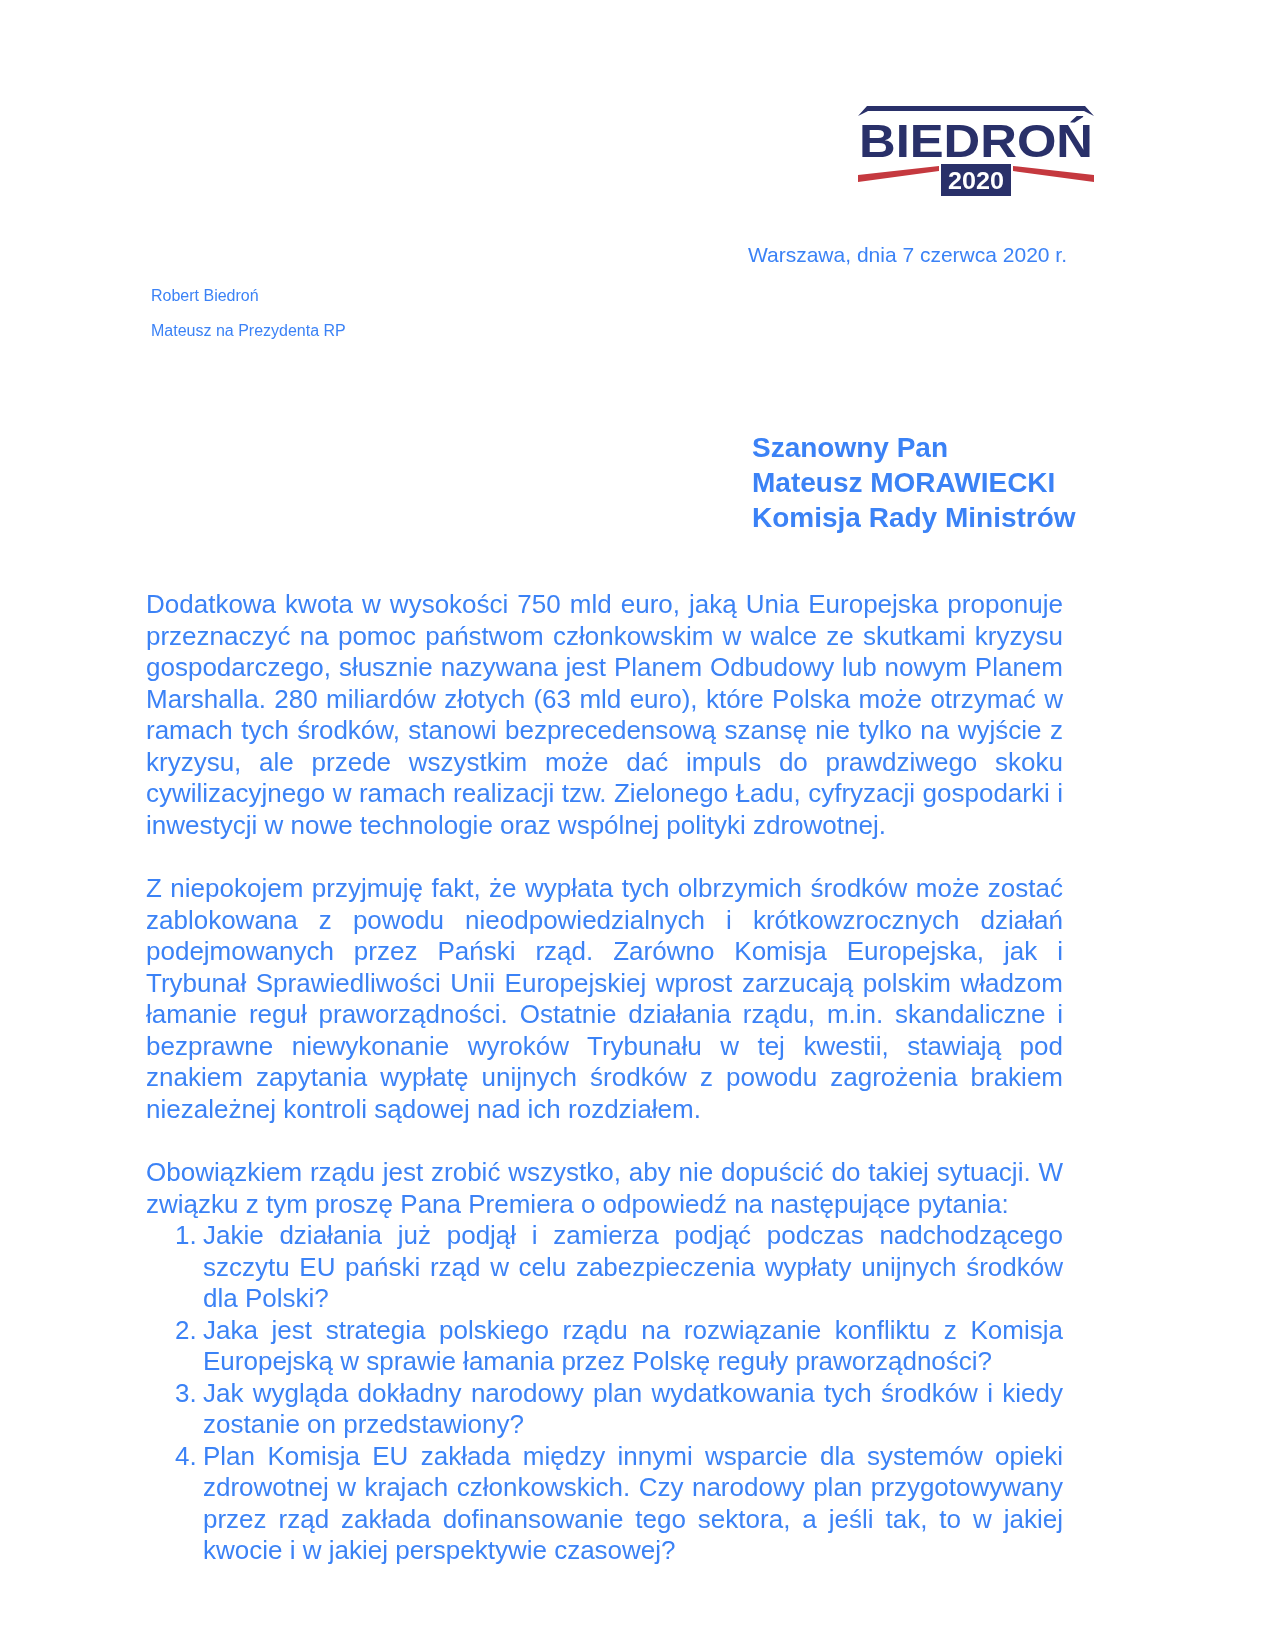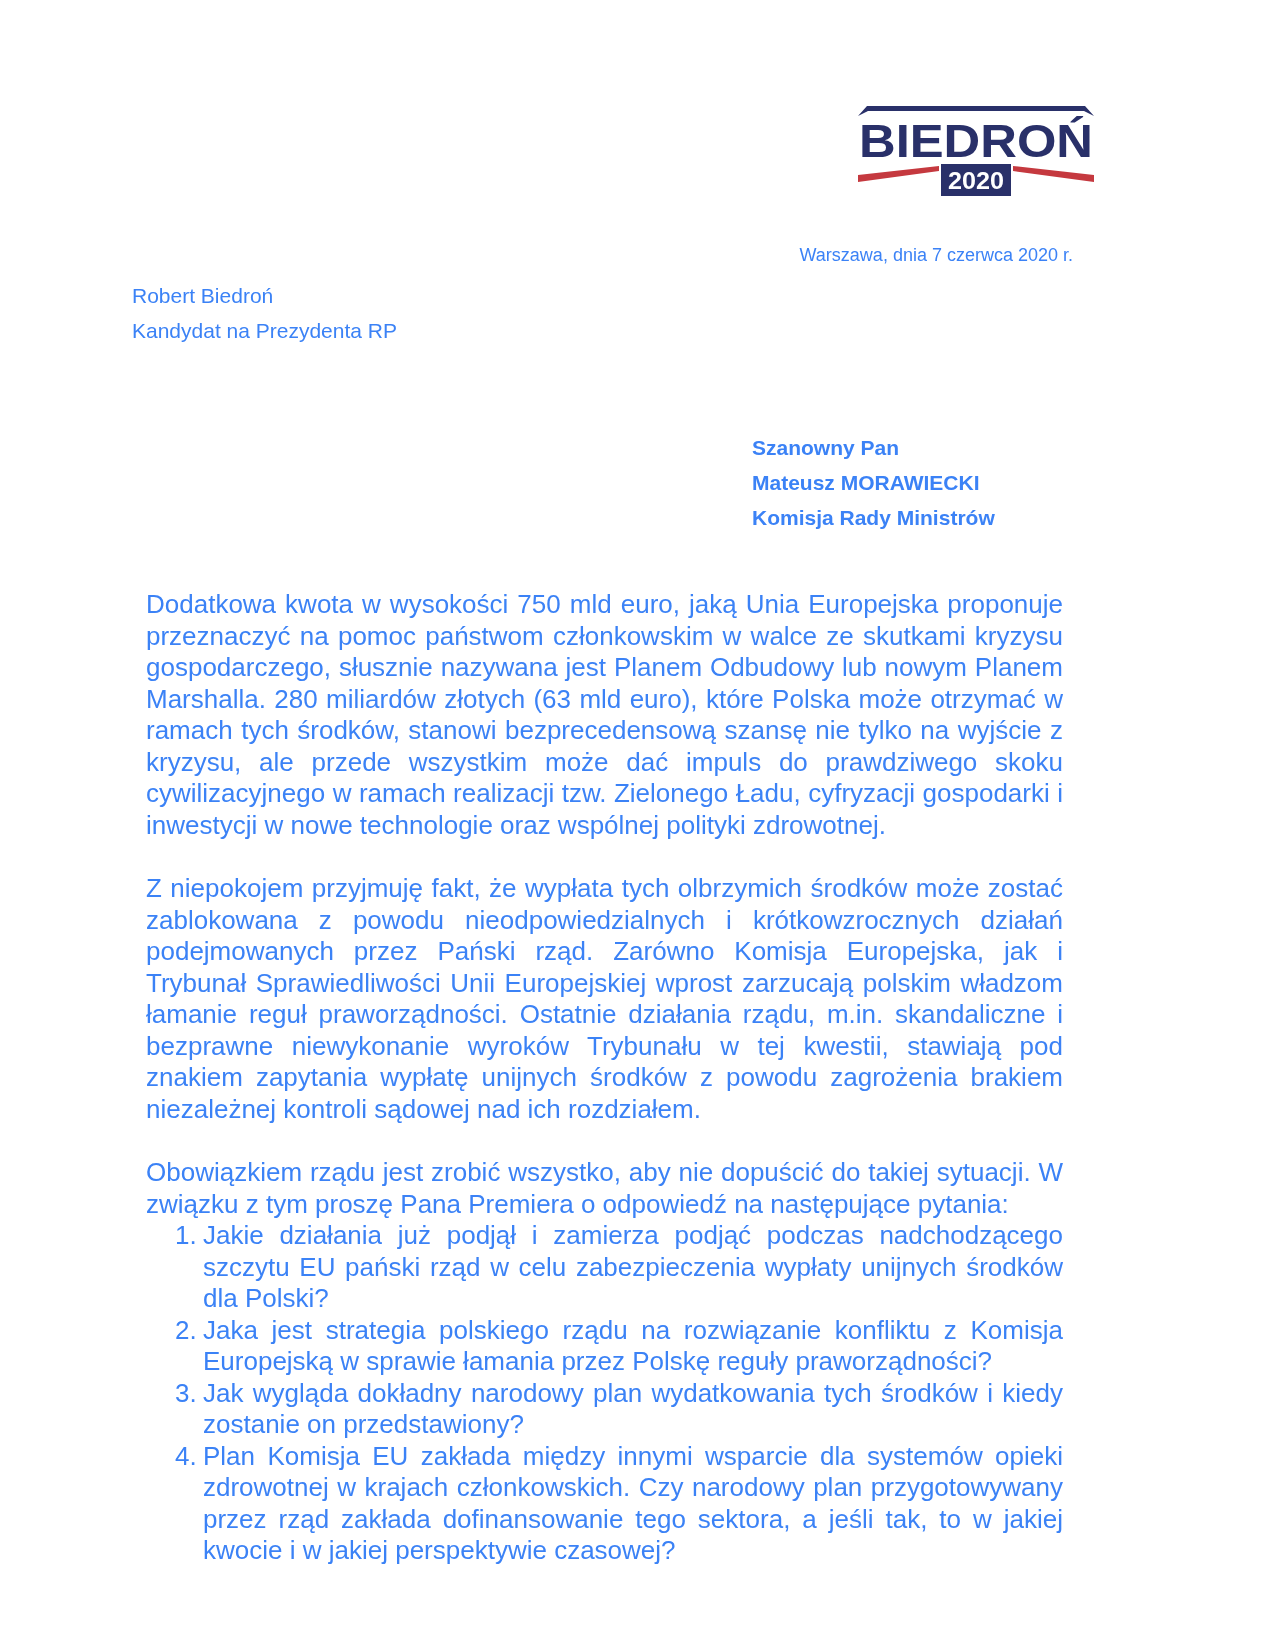--- a/index.html
+++ b/index.html
@@ -10,32 +10,32 @@
     margin: 0 auto;
     background: #ffffff;
     font-family: "Liberation Sans", "DejaVu Sans", sans-serif;
     color: #3b82f6;
     overflow: hidden;
   }
   
   .logo { position: absolute; left: 856px; top: 98px; width: 240px; height: 104px; }
   
   .date-line {
-    position: absolute; left: 156px; top: 242px; width: 917px;
-    font-size: 18px; line-height: 26px; text-align: right;
+    position: absolute; left: 150px; top: 242px; width: 917px;
+    font-size: 21px; line-height: 26px; text-align: right;
   }
   
   .sender {
-    position: absolute; left: 132px; top: 278px;
-    font-size: 21px; line-height: 35px;
+    position: absolute; left: 151px; top: 278px;
+    font-size: 16px; line-height: 35px;
   }
   
   .recipient {
     position: absolute; left: 752px; top: 430px;
-    font-size: 21px; line-height: 35px; font-weight: bold;
+    font-size: 28px; line-height: 35px; font-weight: bold;
   }
   
   .body-text {
     position: absolute; left: 146px; top: 589px; width: 917px;
     font-size: 26px; line-height: 31.5px;
   }
   .body-text p { margin: 0; text-align: justify; }
   .body-text p + p { margin-top: 32px; }
   .questions { margin: 0; padding: 0; list-style: none; }
   .q-item { display: flex; }
@@ -63,21 +63,21 @@
 
       <rect x="85" y="66" width="70" height="32" fill="#293069"></rect>
       <text x="120" y="91" text-anchor="middle" fill="#ffffff" font-family="Liberation Sans, DejaVu Sans, sans-serif" font-weight="bold" font-size="24" textLength="56" lengthAdjust="spacingAndGlyphs">2020</text>
     </svg>
   </div>
 
   <div class="date-line">Warszawa, dnia 7 czerwca 2020 r.</div>
 
   <div class="sender">
     <div>Robert Biedroń</div>
-    <div>Kandydat na Prezydenta RP</div>
+    <div>Mateusz na Prezydenta RP</div>
   </div>
 
   <div class="recipient">
     <div>Szanowny Pan</div>
     <div>Mateusz MORAWIECKI</div>
     <div>Komisja Rady Ministrów</div>
   </div>
 
   <div class="body-text">
     <p>Dodatkowa kwota w wysokości 750 mld euro, jaką Unia Europejska proponuje przeznaczyć na pomoc państwom członkowskim w walce ze skutkami kryzysu gospodarczego, słusznie nazywana jest Planem Odbudowy lub nowym Planem Marshalla. 280 miliardów złotych (63 mld euro), które Polska może otrzymać w ramach tych środków, stanowi bezprecedensową szansę nie tylko na wyjście z kryzysu, ale przede wszystkim może dać impuls do prawdziwego skoku cywilizacyjnego w ramach realizacji tzw. Zielonego Ładu, cyfryzacji gospodarki i inwestycji w nowe technologie oraz wspólnej polityki zdrowotnej.</p>

